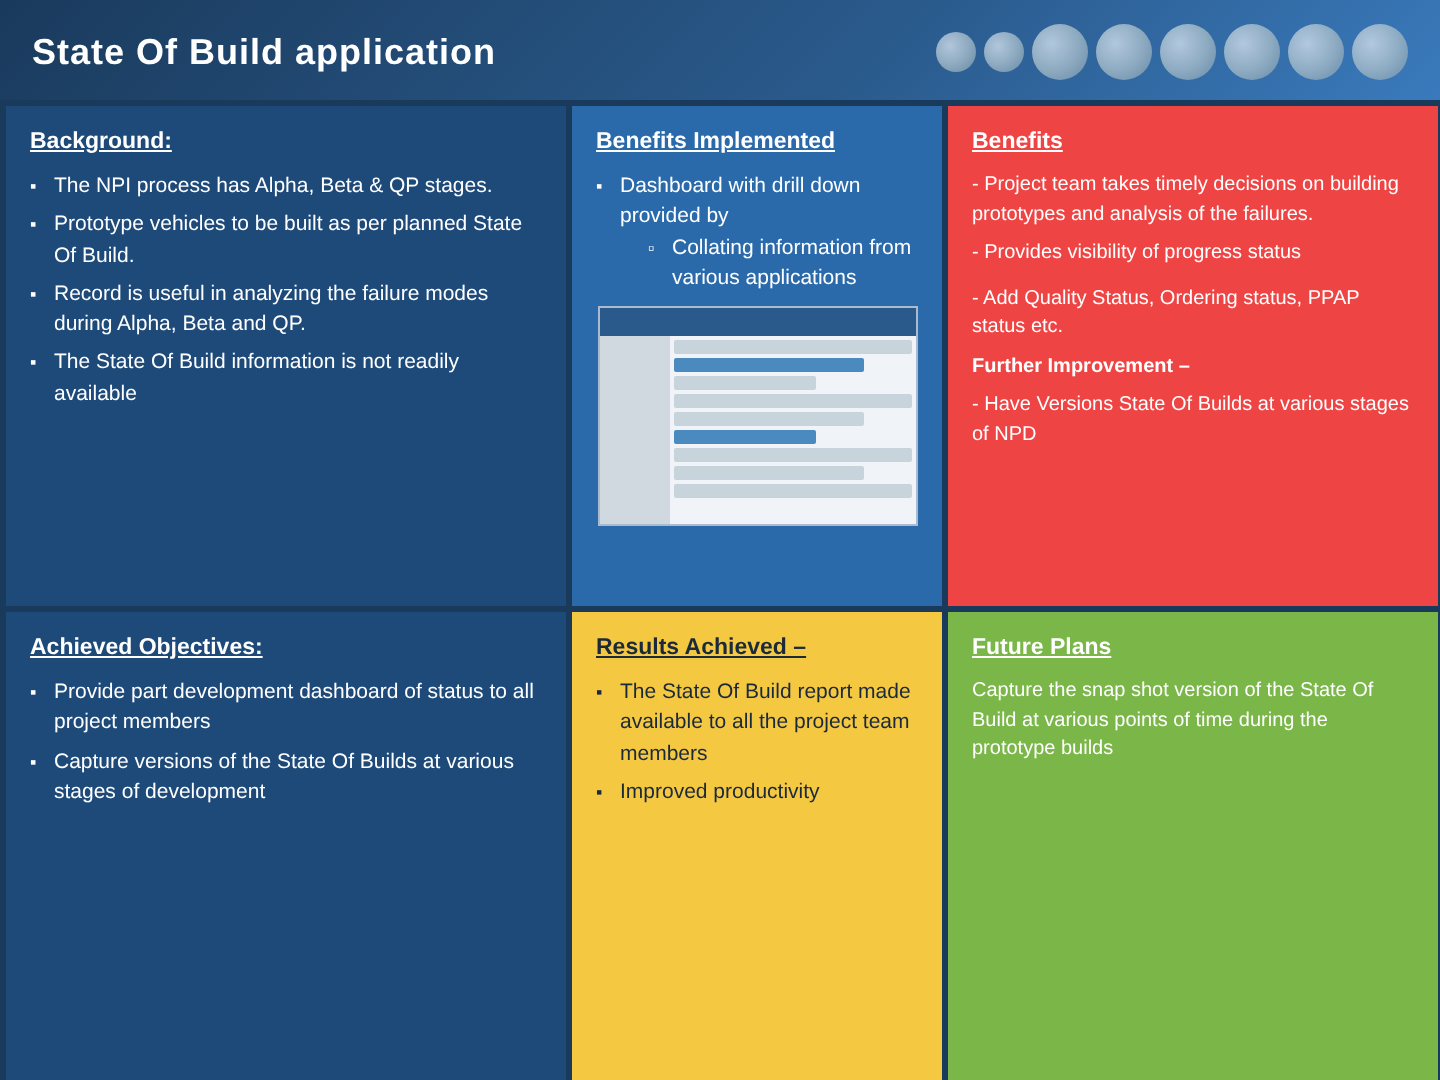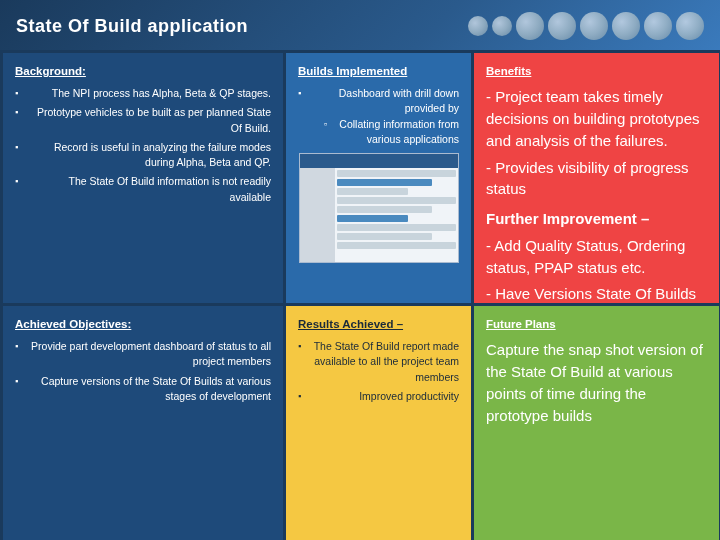--- a/index.html
+++ b/index.html
@@ -115,21 +115,20 @@
       list-style: none;
       padding: 0;
     }
 
     .cell ul li {
       padding-left: 12px;
       position: relative;
       margin-bottom: 4px;
       font-size: 10.5px;
       line-height: 1.45;
-      text-align: right;
     }
 
     .cell ul li::before {
       content: "▪";
       position: absolute;
       left: 0;
       font-size: 9px;
       top: 1px;
     }
 
@@ -192,21 +191,21 @@
     .ss-row.highlight { background: #4a8abf; }
 
     .benefits-para {
       font-size: 10.5px;
       margin-bottom: 6px;
       line-height: 1.45;
     }
     .bold { font-weight: bold; }
 
     .cell p {
-      font-size: 15px;
+      font-size: 10px;
       line-height: 1.45;
       margin-bottom: 5px;
     }
   </style>
 </head>
 <body>
 
 <div class="page-wrapper">
 
   <div class="header">
@@ -229,21 +228,21 @@
       <h3>Background:</h3>
       <ul>
         <li>The NPI process has Alpha, Beta &amp; QP stages.</li>
         <li>Prototype vehicles to be built as per planned State Of Build.</li>
         <li>Record is useful in analyzing the failure modes during Alpha, Beta and QP.</li>
         <li>The State Of Build information is not readily available</li>
       </ul>
     </div>
 
     <div class="cell cell-blue-mid">
-      <h3>Builds Implemented</h3>
+      <h3>Benefits Implemented</h3>
       <ul>
         <li>
           <span>Dashboard with drill down provided by</span>
           <ul class="sub-list">
             <li>Collating information from various applications</li>
           </ul>
         </li>
       </ul>
 
       <div class="screenshot-box">
@@ -263,22 +262,22 @@
           </div>
         </div>
       </div>
     </div>
 
     <div class="cell cell-blue-light">
       <h3>Benefits</h3>
       <p class="benefits-para">- Project team takes timely decisions on building prototypes and analysis of the failures.</p>
       <p class="benefits-para">- Provides visibility of progress status</p>
       <div class="section-divider"></div>
+      <p class="benefits-para">- Add Quality Status, Ordering status, PPAP status etc.</p>
       <p class="benefits-para bold">Further Improvement –</p>
-      <p class="benefits-para">- Add Quality Status, Ordering status, PPAP status etc.</p>
       <p class="benefits-para">- Have Versions State Of Builds at various stages of NPD</p>
     </div>
 
     <div class="cell cell-blue-dark">
       <h3>Achieved Objectives:</h3>
       <ul>
         <li>Provide part development dashboard of status to all project members</li>
         <li>Capture versions of the State Of Builds at various stages of development</li>
       </ul>
     </div>

